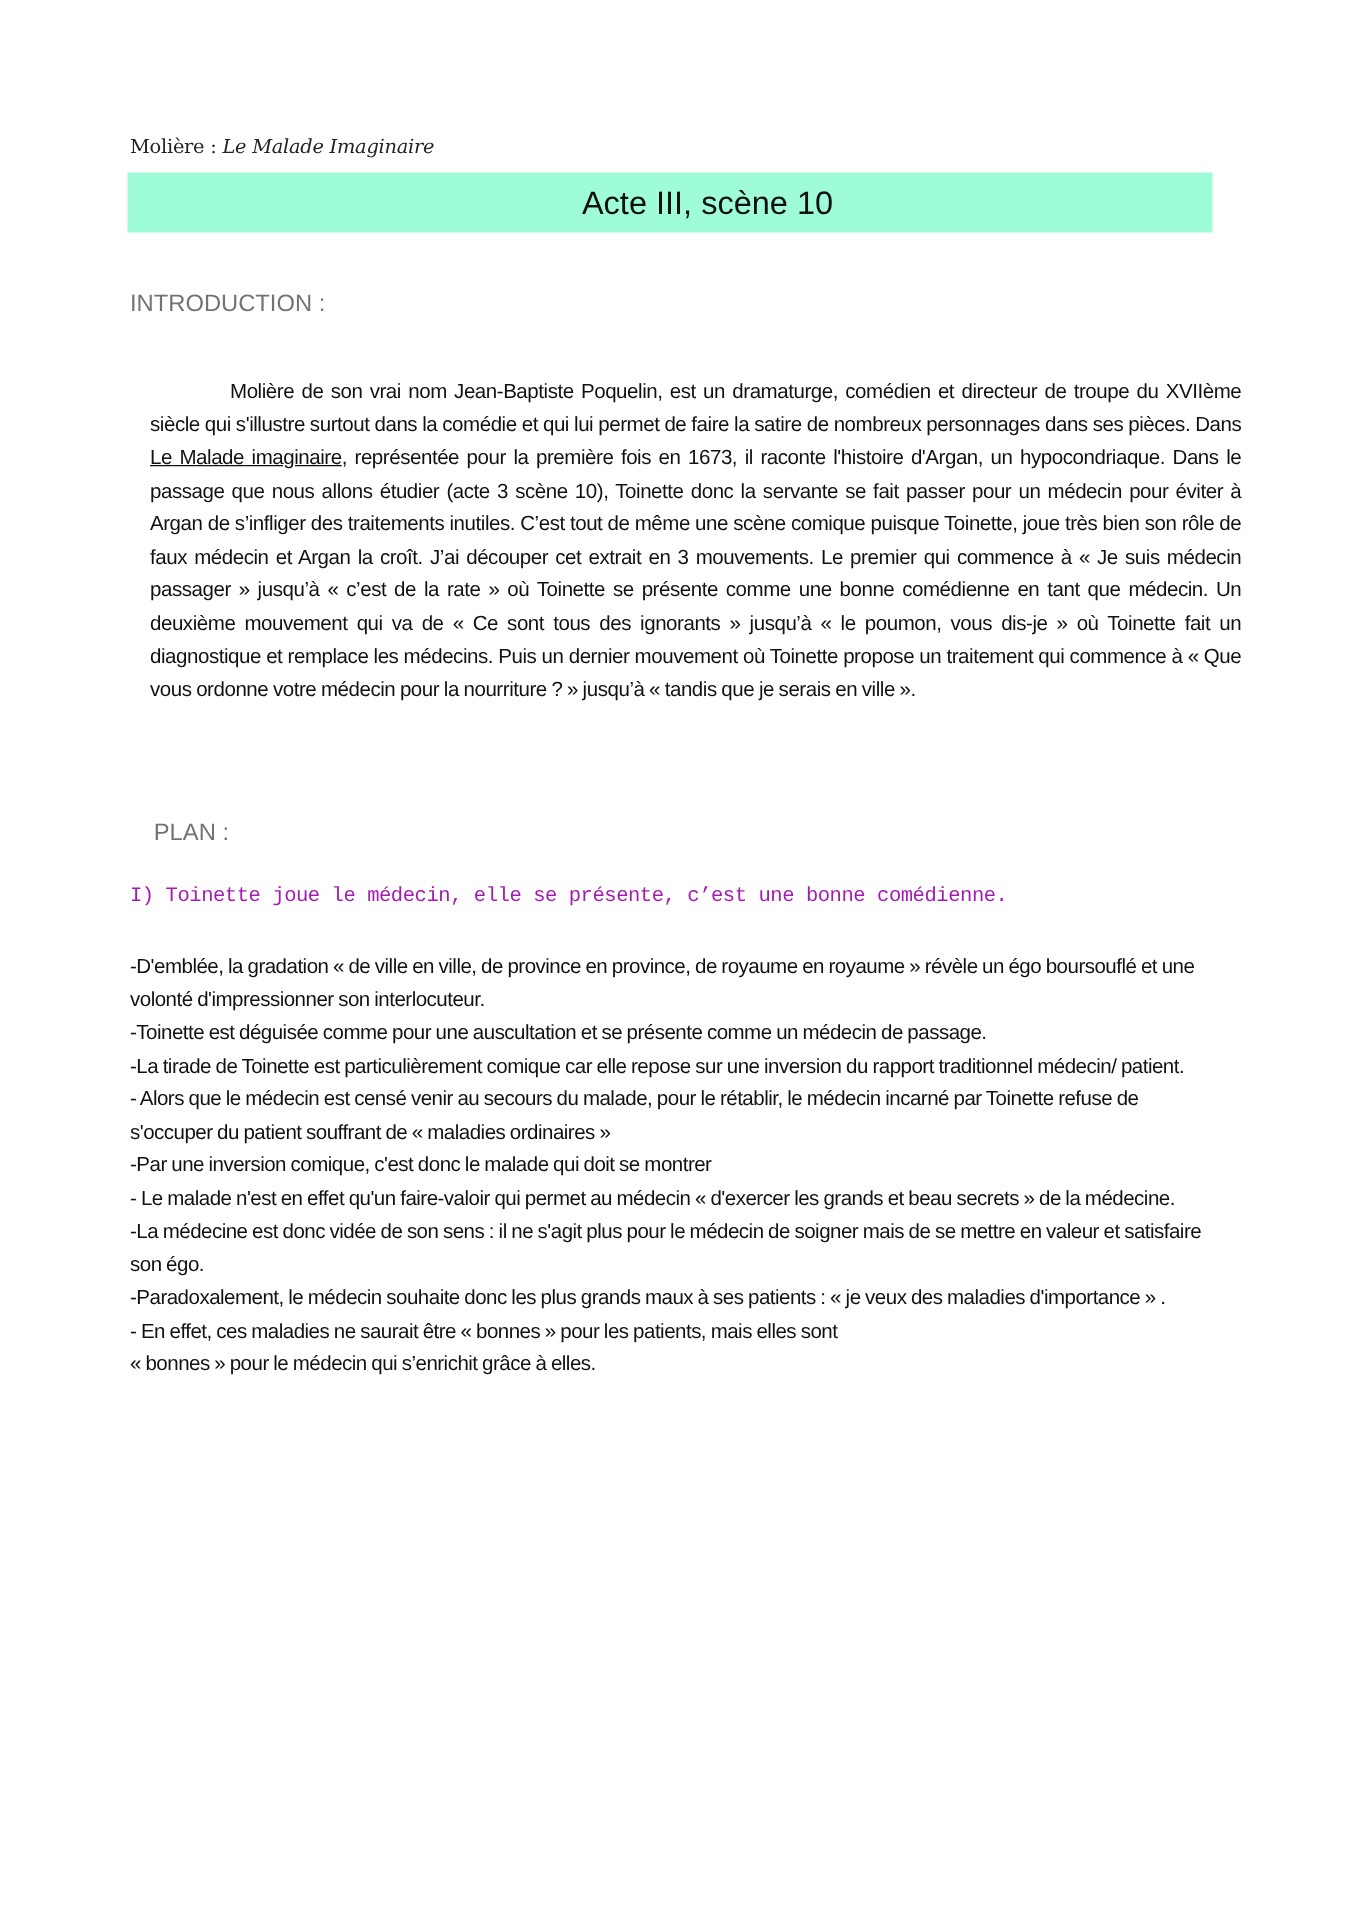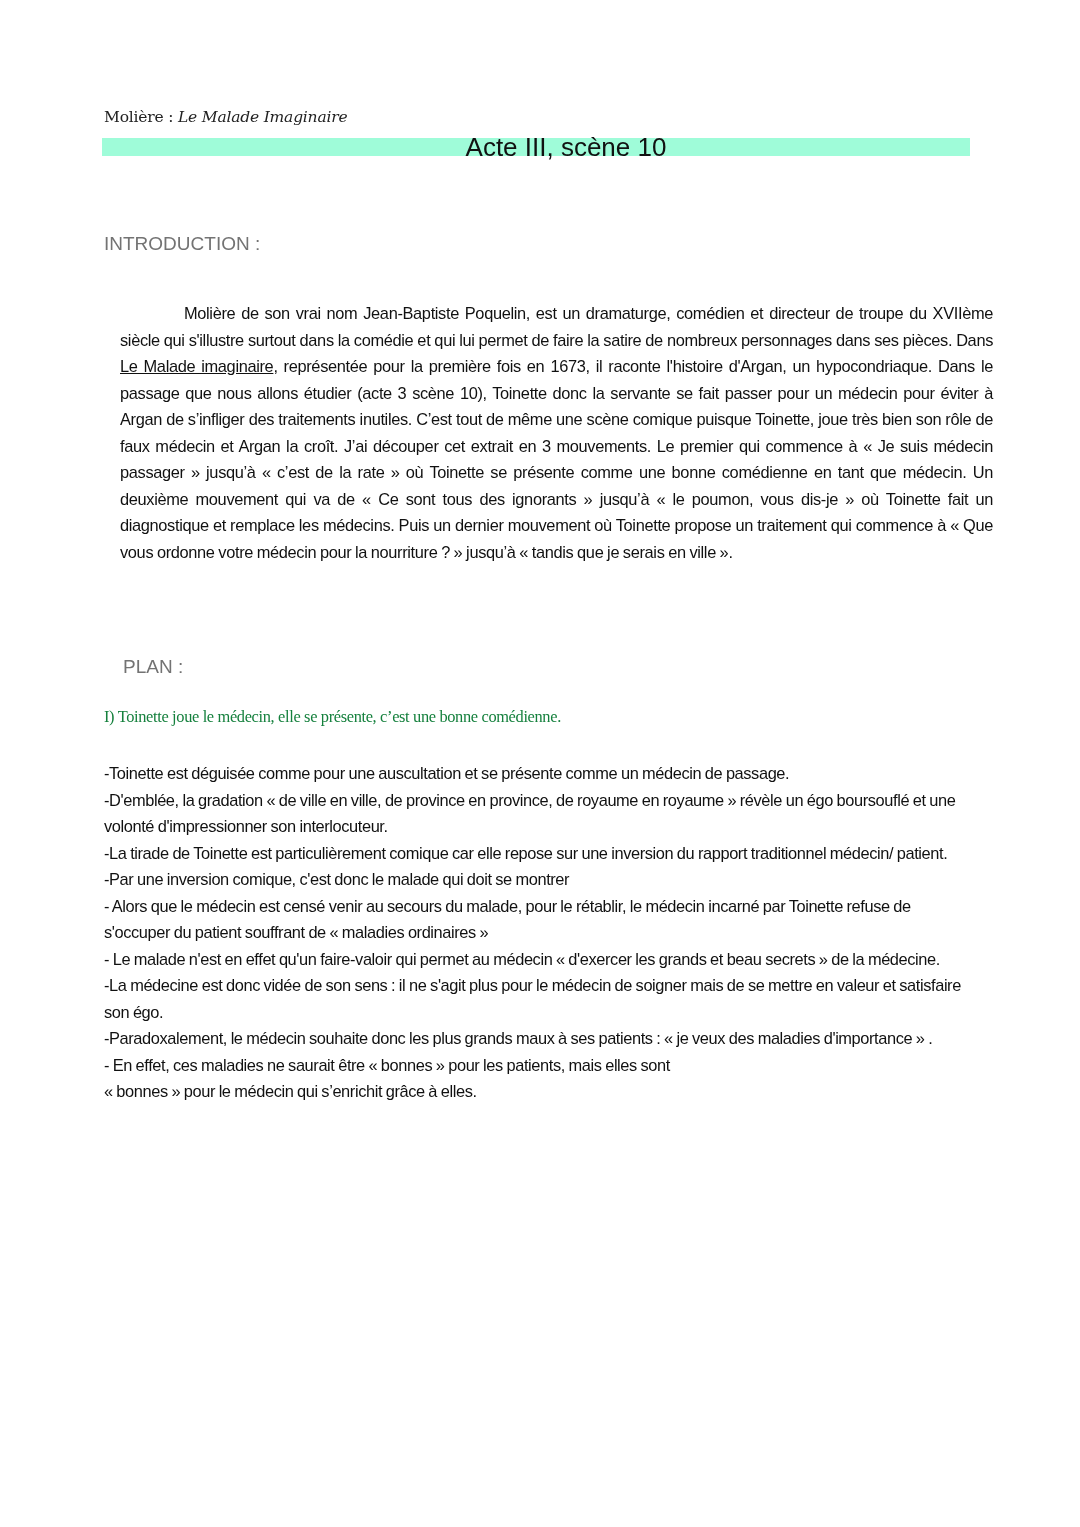--- a/index.html
+++ b/index.html
@@ -31,21 +31,21 @@
       letter-spacing: -0.2px;
     }
     .subject .work {
       font-style: italic;
     }
     .banner {
       position: absolute;
       left: 102px;
       top: 138px;
       width: 868px;
-      height: 18px;
+      height: 48px;
       background: #9ffcd9;
       display: flex;
       align-items: center;
       justify-content: center;
     }
     .banner-title {
       font-family: "Liberation Sans", sans-serif;
       font-size: 26px;
       color: #111;
       padding-left: 60px;
@@ -72,24 +72,24 @@
       color: #111;
       margin: 16px;
     }
     .intro .u {
       text-decoration: underline;
     }
     .plan-part {
       position: absolute;
       left: 104px;
       top: 707px;
-      font-family: Liberation Serif, serif;
+      font-family: Liberation Mono, monospace;
       font-size: 16.4px;
       letter-spacing: -0.35px;
-      color: #15803d;
+      color: #a21caf;
     }
     .bullets {
       position: absolute;
       left: 104px;
       top: 760px;
       width: 860px;
       margin: 0;
       padding: 0;
       list-style: none;
       font-family: "Liberation Sans", sans-serif;
@@ -119,25 +119,25 @@
 
   <div class="heading" style="top:233px;">INTRODUCTION :</div>
 
   <p class="intro"><span>Molière de son vrai nom Jean-Baptiste Poquelin, est un dramaturge, comédien et directeur de troupe du XVIIème siècle qui s'illustre surtout dans la comédie et qui lui permet de faire la satire de nombreux personnages dans ses pièces. Dans </span><span class="u">Le Malade imaginaire</span><span>, représentée pour la première fois en 1673, il raconte l'histoire d'Argan, un hypocondriaque. Dans le passage que nous allons étudier (acte 3 scène 10), Toinette donc la servante se fait passer pour un médecin pour éviter à Argan de s’infliger des traitements inutiles. C’est tout de même une scène comique puisque Toinette, joue très bien son rôle de faux médecin et Argan la croît. J’ai découper cet extrait en 3 mouvements. Le premier qui commence à « Je suis médecin passager » jusqu’à « c’est de la rate » où Toinette se présente comme une bonne comédienne en tant que médecin. Un deuxième mouvement qui va de « Ce sont tous des ignorants » jusqu’à « le poumon, vous dis-je » où Toinette fait un diagnostique et remplace les médecins. Puis un dernier mouvement où Toinette propose un traitement qui commence à « Que vous ordonne votre médecin pour la nourriture ? » jusqu’à « tandis que je serais en ville ».</span></p>
 
   <div class="heading" style="top:656px;margin-left:19px;">PLAN :</div>
 
   <div class="plan-part">I) Toinette joue le médecin, elle se présente, c’est une bonne comédienne.</div>
 
   <ul class="bullets">
+    <li>-D'emblée, la gradation « de ville en ville, de province en province, de royaume en royaume » révèle un égo boursouflé et une volonté d'impressionner son interlocuteur.</li>
     <li>-Toinette est déguisée comme pour une auscultation et se présente comme un médecin de passage.</li>
-    <li>-D'emblée, la gradation « de ville en ville, de province en province, de royaume en royaume » révèle un égo boursouflé et une volonté d'impressionner son interlocuteur.</li>
     <li>-La tirade de Toinette est particulièrement comique car elle repose sur une inversion du rapport traditionnel médecin/ patient.</li>
+    <li>- Alors que le médecin est censé venir au secours du malade, pour le rétablir, le médecin incarné par Toinette refuse de s'occuper du patient souffrant de « maladies ordinaires »</li>
     <li>-Par une inversion comique, c'est donc le malade qui doit se montrer</li>
-    <li>- Alors que le médecin est censé venir au secours du malade, pour le rétablir, le médecin incarné par Toinette refuse de s'occuper du patient souffrant de « maladies ordinaires »</li>
     <li>- Le malade n'est en effet qu'un faire-valoir qui permet au médecin « d'exercer les grands et beau secrets » de la médecine.</li>
     <li>-La médecine est donc vidée de son sens : il ne s'agit plus pour le médecin de soigner mais de se mettre en valeur et satisfaire son égo.</li>
     <li>-Paradoxalement, le médecin souhaite donc les plus grands maux à ses patients : « je veux des maladies d'importance » .</li>
     <li>- En effet, ces maladies ne saurait être « bonnes » pour les patients, mais elles sont</li>
     <li>« bonnes » pour le médecin qui s’enrichit grâce à elles.</li>
   </ul>
 
 </div>
 
 </body></html>

